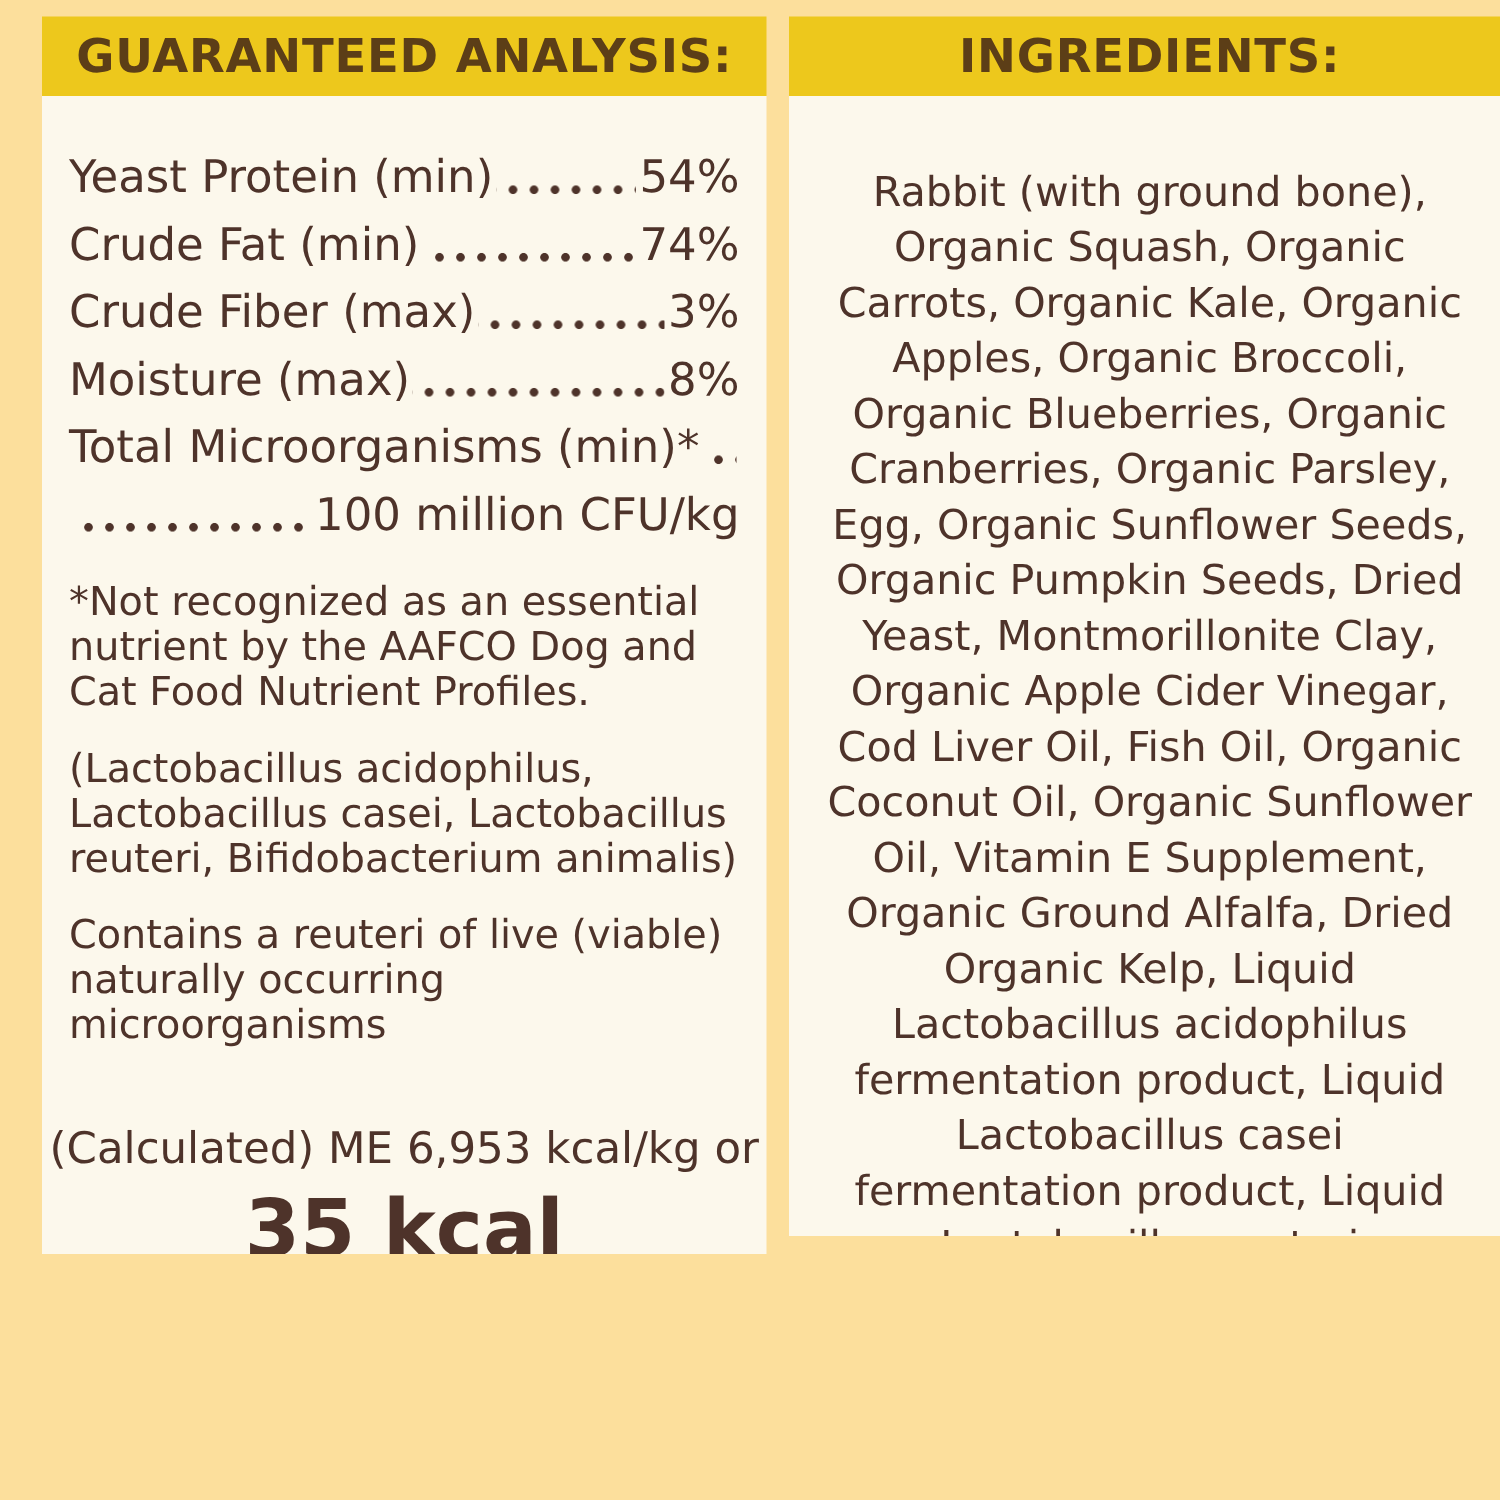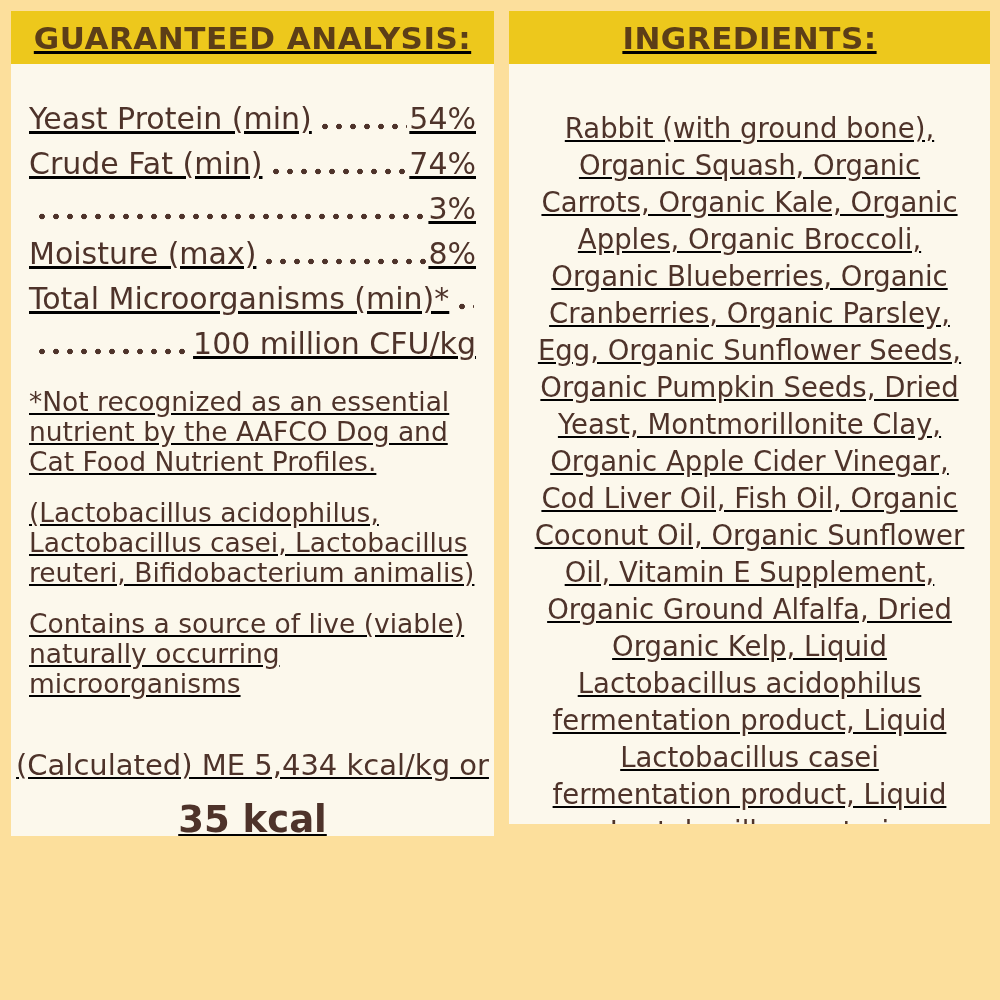--- a/index.html
+++ b/index.html
@@ -5,26 +5,25 @@
   html, body {
     margin: 0;
     padding: 0;
     background: #fcdf9c;
     font-family: "DejaVu Sans", sans-serif;
   }
   .page {
     box-sizing: border-box;
     width: 1000px;
     height: 836px;
-    padding: 11px 10px 12px 11px;
+    padding: 11px 10px 12px 28px;
     display: grid;
     grid-template-columns: 483px 481px;
     column-gap: 15px;
     background: #fcdf9c;
-    text-decoration: underline;
   }
   .col {
     display: flex;
     flex-direction: column;
     min-height: 0;
   }
   .header-bar {
     height: 53px;
     flex: 0 0 53px;
     background: #edc81c;
@@ -72,21 +71,21 @@
     line-height: 30px;
   }
   .calorie-bar { flex: 0 0 57px; height: 57px; }
   .calorie-panel {
     flex: 1 1 auto;
     box-sizing: border-box;
     text-align: center;
     padding-top: 36px;
   }
   .calorie-line { margin: 0; font-size: 29px; line-height: 34px; }
-  .kcal-value  { font-size: 37px; font-weight: bold; line-height: 60px; margin-top: 8px; }
+  .kcal-value  { font-size: 53px; font-weight: bold; line-height: 60px; margin-top: 8px; }
   .kcal-unit   { font-size: 37px; line-height: 36px; margin-top: 6px; }
   
   .ingredients-panel {
     flex: 1 1 auto;
     box-sizing: border-box;
     padding: 46px 21px 0 21px;
     overflow: hidden;
   }
   .ingredients-text {
     margin: 0;
@@ -114,20 +113,21 @@
         <span class="ga-value">54%</span>
       </div>
 
       <div class="ga-row">
         <span class="ga-label">Crude Fat (min)</span>
         <span class="ga-leader"></span>
         <span class="ga-value">74%</span>
       </div>
 
       <div class="ga-row">
+        <span class="ga-label">Crude Fiber (max)</span>
         <span class="ga-leader"></span>
         <span class="ga-value">3%</span>
       </div>
 
       <div class="ga-row">
         <span class="ga-label">Moisture (max)</span>
         <span class="ga-leader"></span>
         <span class="ga-value">8%</span>
       </div>
 
@@ -136,26 +136,26 @@
         <span class="ga-leader"></span>
       </div>
 
       <div class="ga-row">
         <span class="ga-leader"></span>
         <span class="ga-value">100 million CFU/kg</span>
       </div>
 
       <p class="note">*Not recognized as an essential nutrient by the AAFCO Dog and Cat Food Nutrient Profiles.</p>
       <p class="note">(Lactobacillus acidophilus, Lactobacillus casei, Lactobacillus reuteri, Bifidobacterium animalis)</p>
-      <p class="note">Contains a source of live (viable) naturally occurring microorganisms</p>
+      <p class="note">Contains a reuteri of live (viable) naturally occurring microorganisms</p>
     </div>
 
 
     <div class="panel calorie-panel">
-      <p class="calorie-line">(Calculated) ME 5,434 kcal/kg or</p>
+      <p class="calorie-line">(Calculated) ME 6,953 kcal/kg or</p>
       <div class="kcal-value">35 kcal</div>
       <div class="kcal-unit">per nugget</div>
     </div>
 
   </div>
 
   <div class="col">
 
     <div class="header-bar">
       <span>INGREDIENTS:</span>

